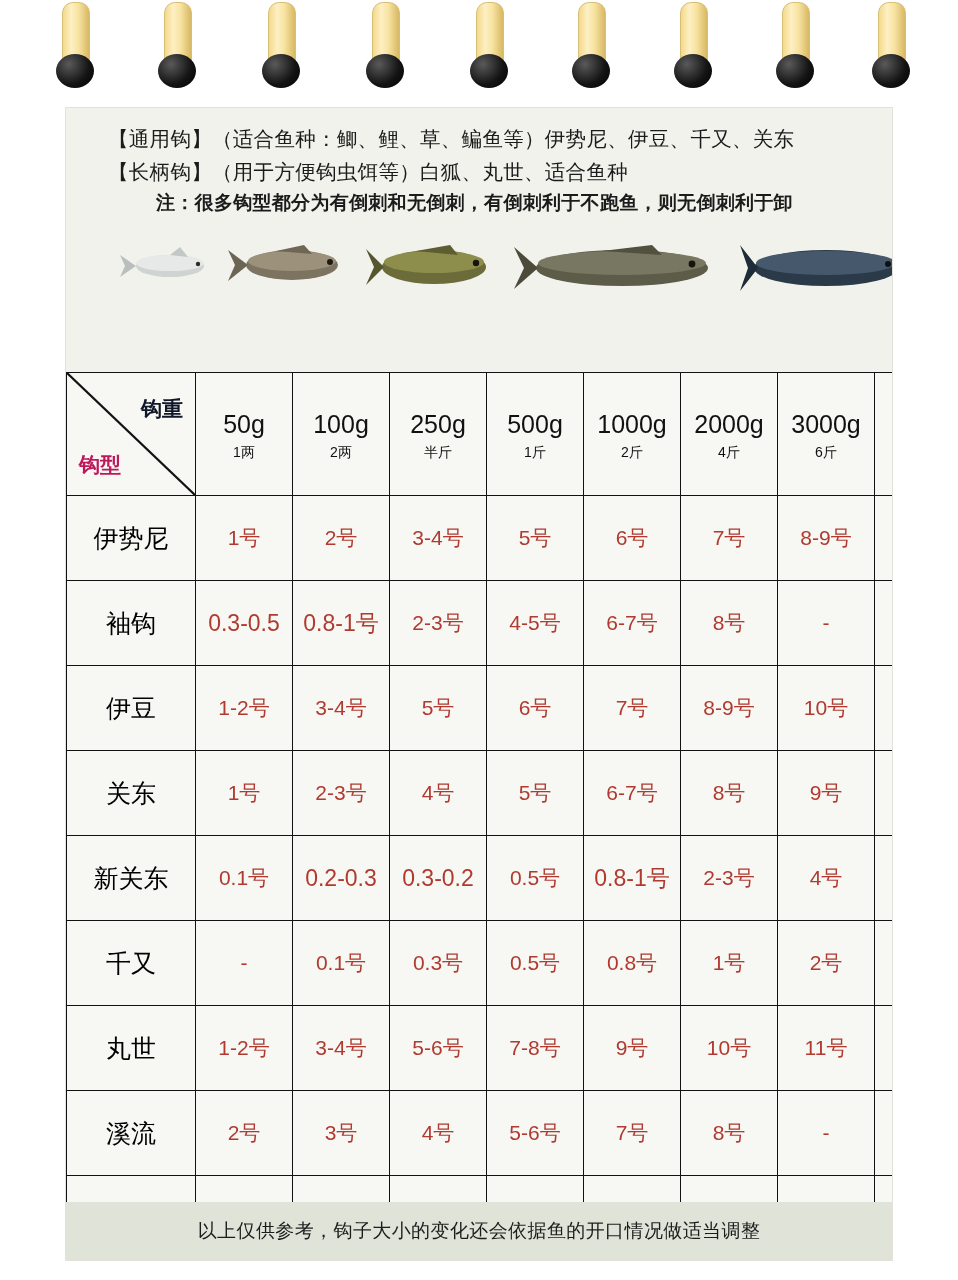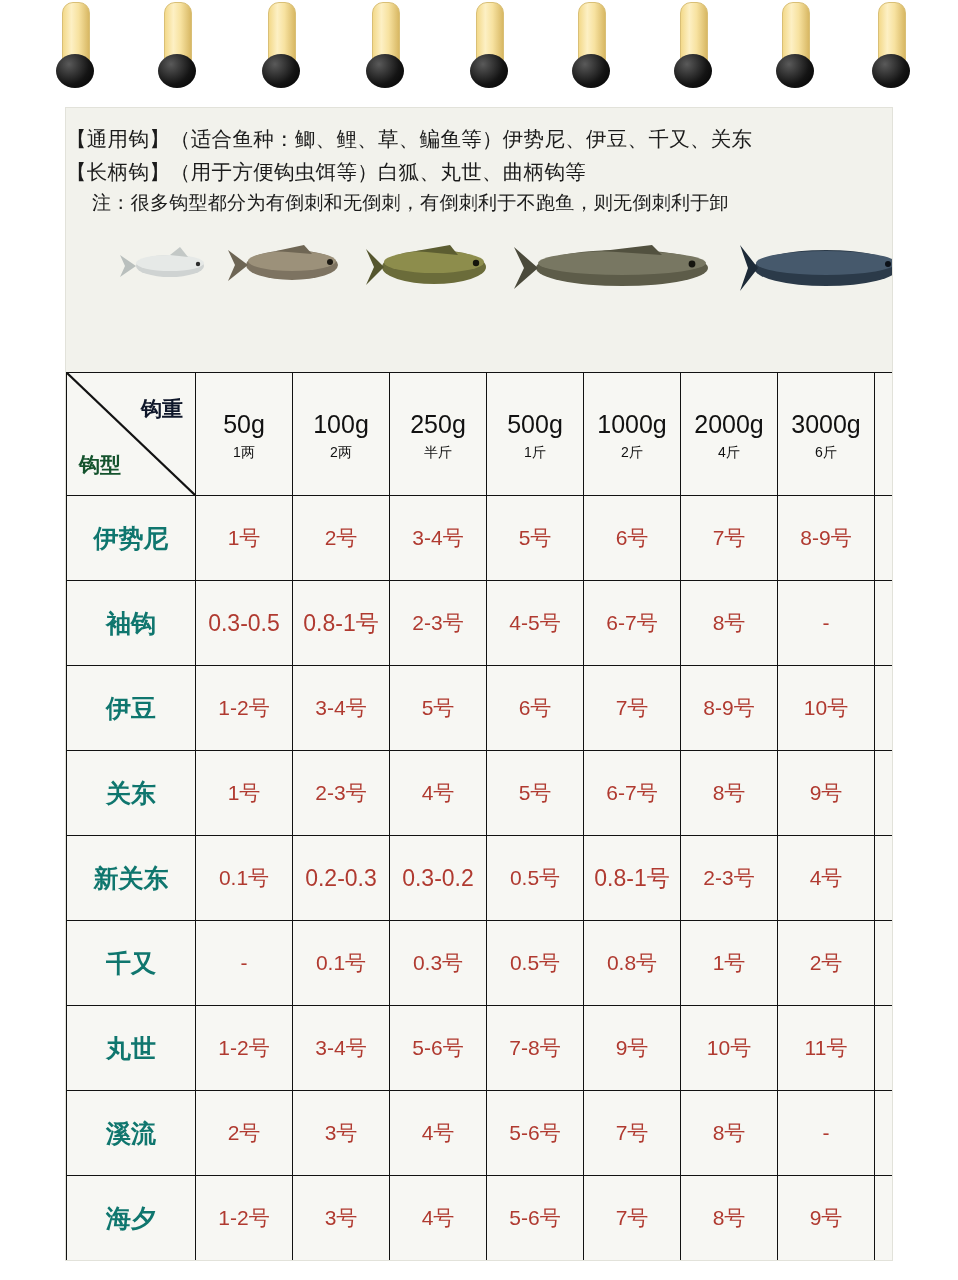--- a/index.html
+++ b/index.html
@@ -62,25 +62,27 @@
 
   
   #notes {
     padding: 14px 0 4px 0;
     color: #1b1b1b;
   }
   .note-line {
     font-size: 20.5px;
     line-height: 1.62;
     white-space: nowrap;
+    padding-left: 42px;
     letter-spacing: 0.3px;
   }
   .note-line.center {
-    padding-left: 26px;
+    padding-left: 90px;
     font-size: 19px;
+    font-weight: bold;
   }
 
   
   #fish-strip {
     height: 62px;
     display: flex;
     align-items: flex-end;
     padding: 2px 0 0 52px;
     gap: 8px;
   }
@@ -122,41 +124,41 @@
     top: 22px; right: 12px;
     font-size: 21px;
     font-weight: 700;
     color: #0f172a;
   }
   .corner-cell .lbl-bottom {
     position: absolute;
     bottom: 16px; left: 12px;
     font-size: 21px;
     font-weight: 700;
-    color: #14532d;
+    color: #be185d;
   }
   .wcol { width: 96px; }
   .whead {
     height: 122px;
     font-weight: 400;
     color: #111;
     line-height: 1.45;
   }
   .whead .g {
     font-size: 25px;
     display: block;
   }
   .whead .j {
     font-size: 14px;
     display: block;
   }
   .rowname {
     font-size: 25px;
-    font-weight: 700;
-    color: #0f766e;
+    font-weight: 400;
+    color: #000000;
     height: 84px;
   }
   .cell {
     font-size: 21px;
     color: #b03a30;
     height: 84px;
     font-weight: 500;
   }
   .cell.small { font-size: 23px; }
 
@@ -223,21 +225,21 @@
   <div class="ring" style="left:872px">
       <div class="shaft"></div>
       <div class="knob"></div>
     </div>
 </div>
 
 <div id="page">
 
   <div id="notes">
     <div class="note-line">【通用钩】（适合鱼种：鲫、鲤、草、鳊鱼等）伊势尼、伊豆、千又、关东</div>
-    <div class="note-line">【长柄钩】（用于方便钩虫饵等）白狐、丸世、曲柄钩等</div>
+    <div class="note-line">【长柄钩】（用于方便钩虫饵等）白狐、丸世、适合鱼种</div>
     <div class="note-line center">注：很多钩型都分为有倒刺和无倒刺，有倒刺利于不跑鱼，则无倒刺利于卸</div>
   </div>
 
   <div id="fish-strip">
     <div class="fish">
       <svg width="100" height="46" viewBox="0 0 100 46">
         <ellipse cx="52" cy="25" rx="34" ry="11" fill="#cfd3d2"></ellipse>
         <ellipse cx="52" cy="22" rx="34" ry="8" fill="#e6e9e7"></ellipse>
         <path d="M18 25 L2 14 L7 25 L2 36 Z" fill="#b9bfbd"></path>
         <path d="M52 14 L62 6 L70 16 Z" fill="#c3c8c6"></path>
@@ -422,13 +424,16 @@
         <td class="cell">5-6号</td>
         <td class="cell">7号</td>
         <td class="cell">8号</td>
         <td class="cell">9号</td>
         <td class="cell">-</td>
       </tr>
     </tbody>
       </table>
   </div>
 
+  <div id="footer">
+    <span class="txt">以上仅供参考，钩子大小的变化还会依据鱼的开口情况做适当调整</span>
+  </div>
 </div>
 
 </body></html>

